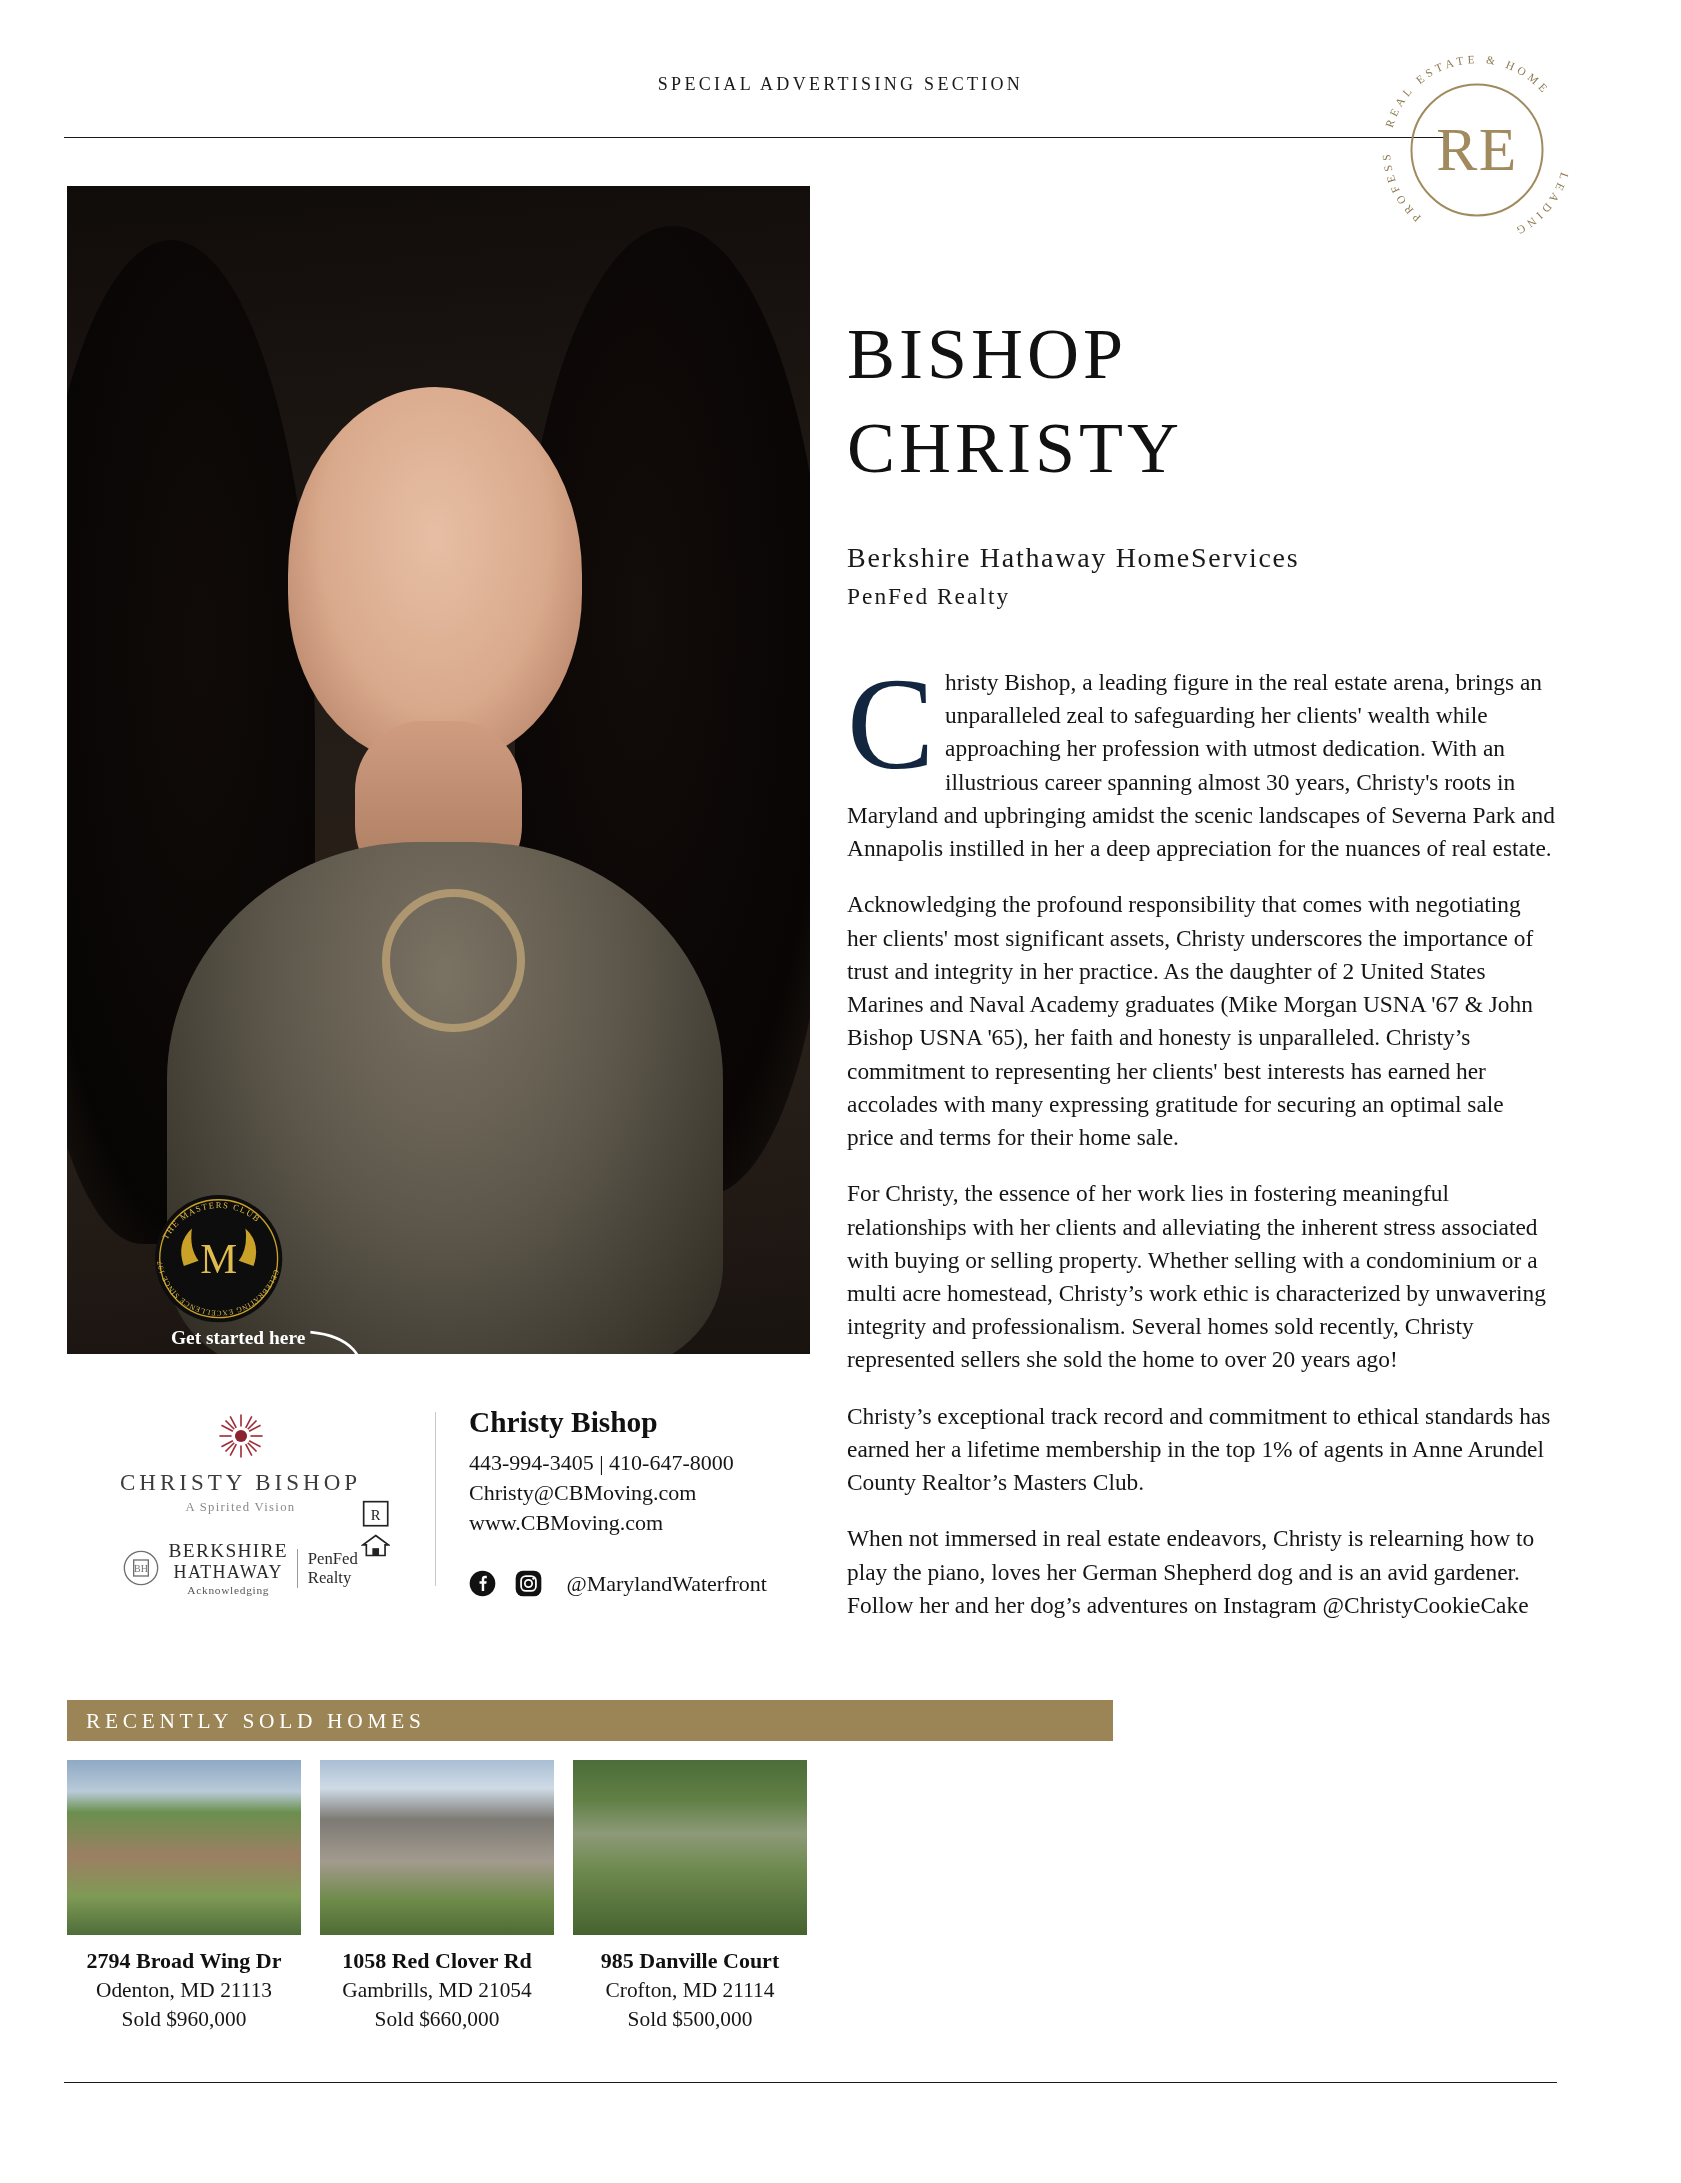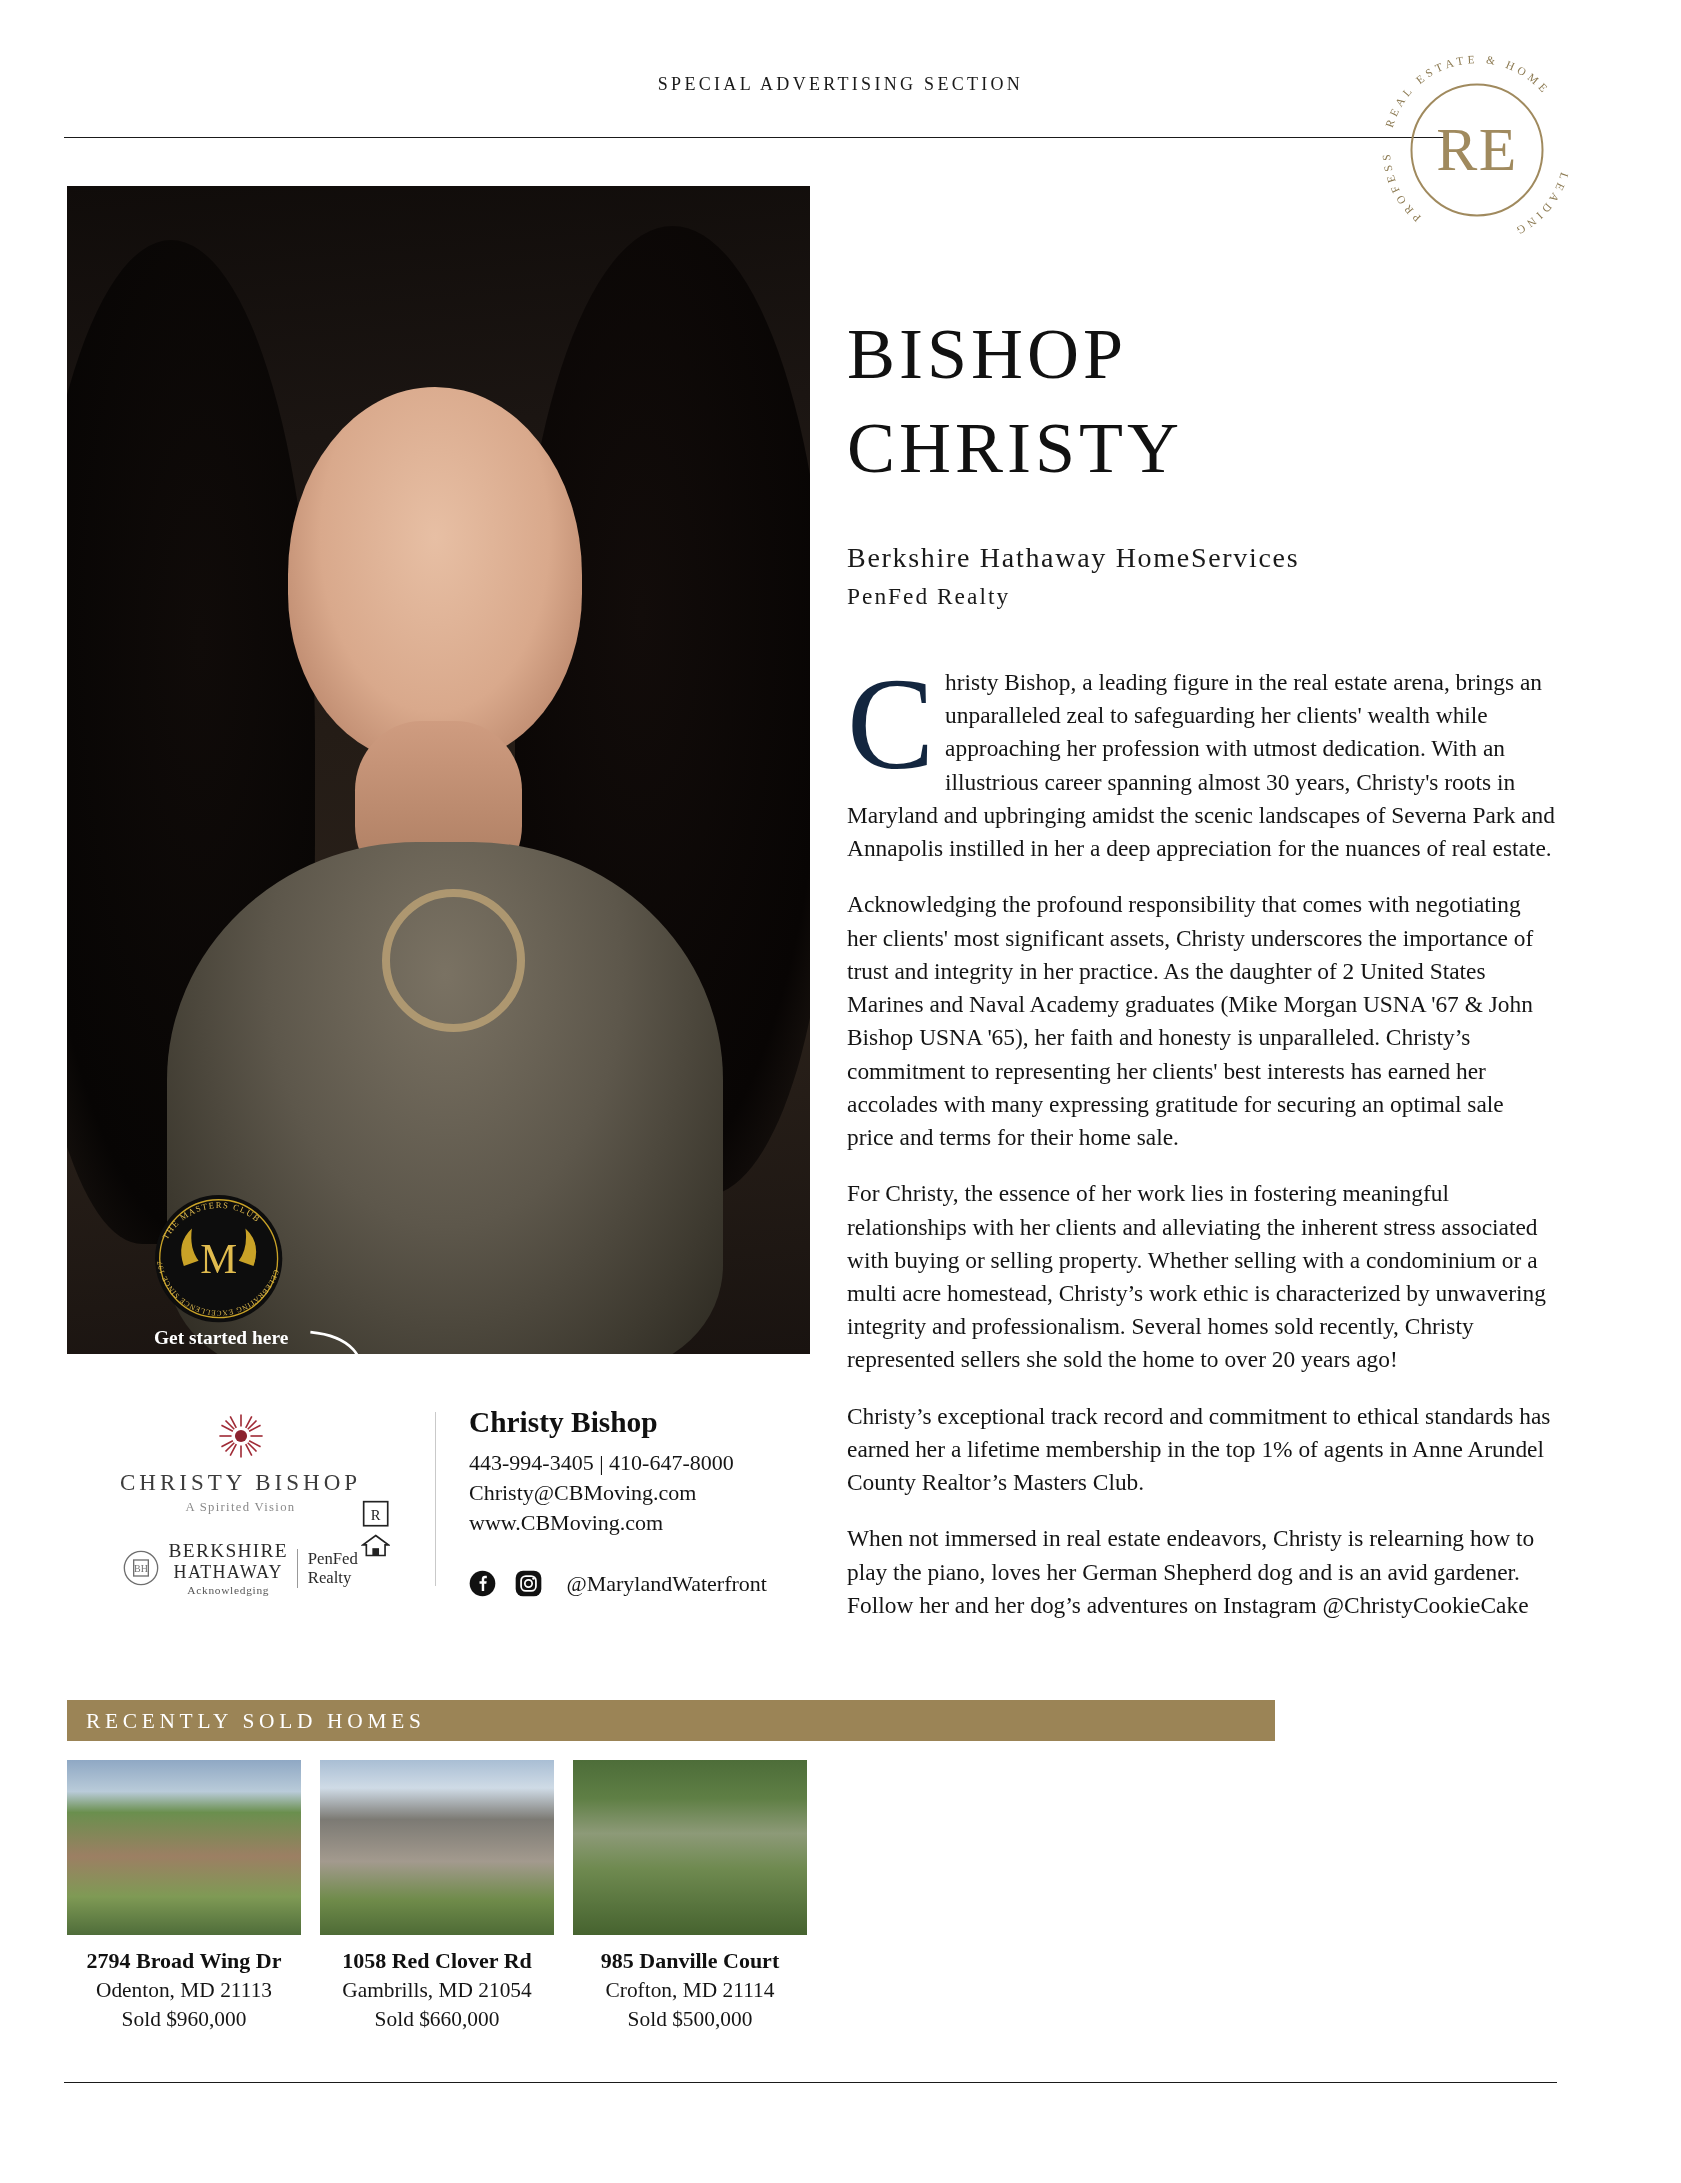--- a/index.html
+++ b/index.html
@@ -105,21 +105,21 @@
     position: absolute;
     left: 80px;
     top: 1001px;
     width: 144px;
     height: 144px;
   }
   .masters-badge svg { width:144px; height:144px; display:block;}
 
   .get-started {
     position: absolute;
-    left: 87px;
+    left: 104px;
     top: 1141px;
     font-family: "Liberation Serif", serif;
     font-weight: bold;
     font-size: 19.4px;
     color: #ffffff;
   }
   .arrow-curve {
     position:absolute;
     left: 238px;
     top: 1138px;
@@ -275,21 +275,21 @@
     font-size: 22px;
     color: #151515;
     margin-left: 5.4px;
   }
 
   
   .sold-bar {
     position: absolute;
     left: 67px;
     top: 1700px;
-    width: 1208px;
+    width: 1046px;
     height: 41px;
     background: #9b8456;
   }
   .sold-bar span {
     position: absolute;
     left: 19px;
     top: 9.4px;
     font-family: "Liberation Serif", serif;
     font-size: 21.4px;
     letter-spacing: 4.7px;

